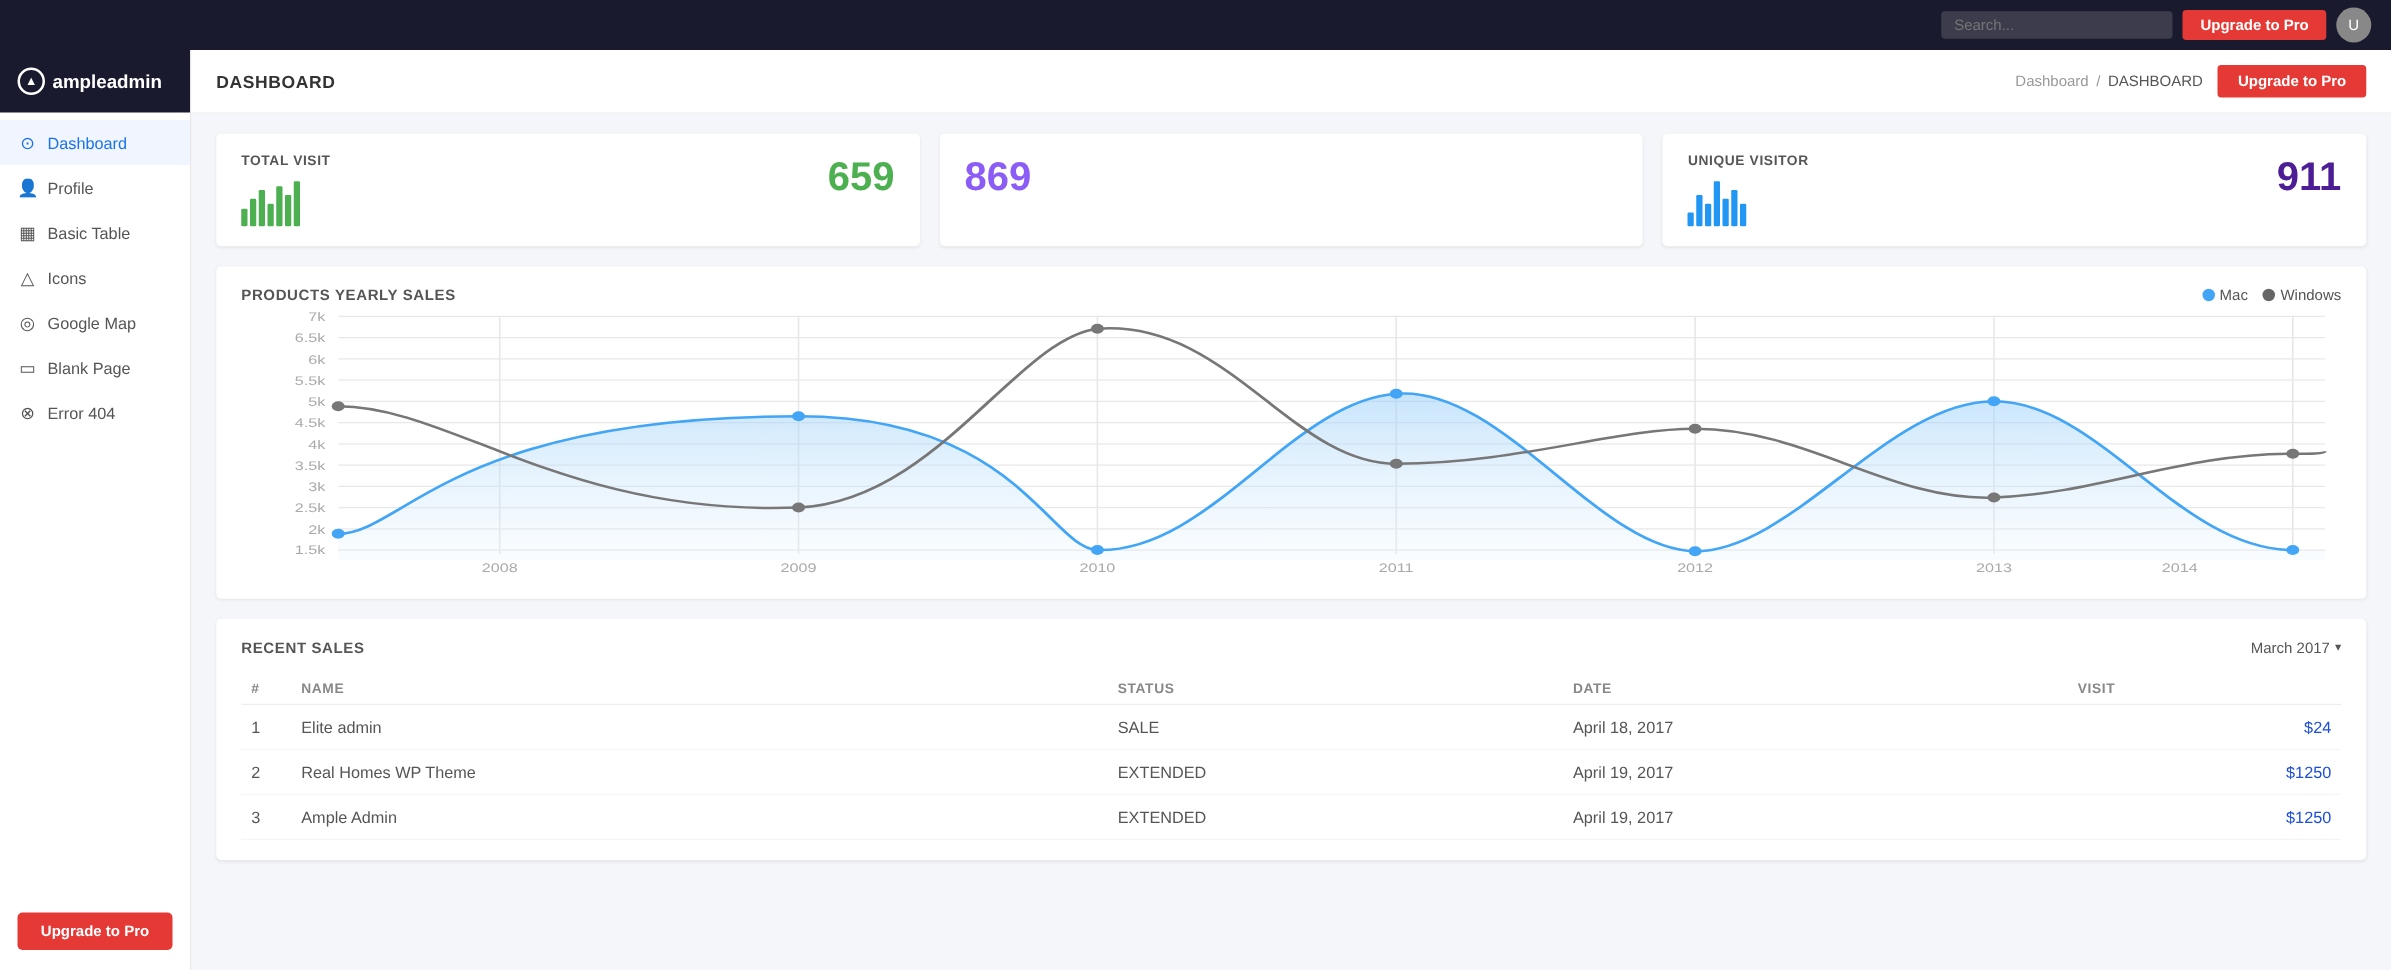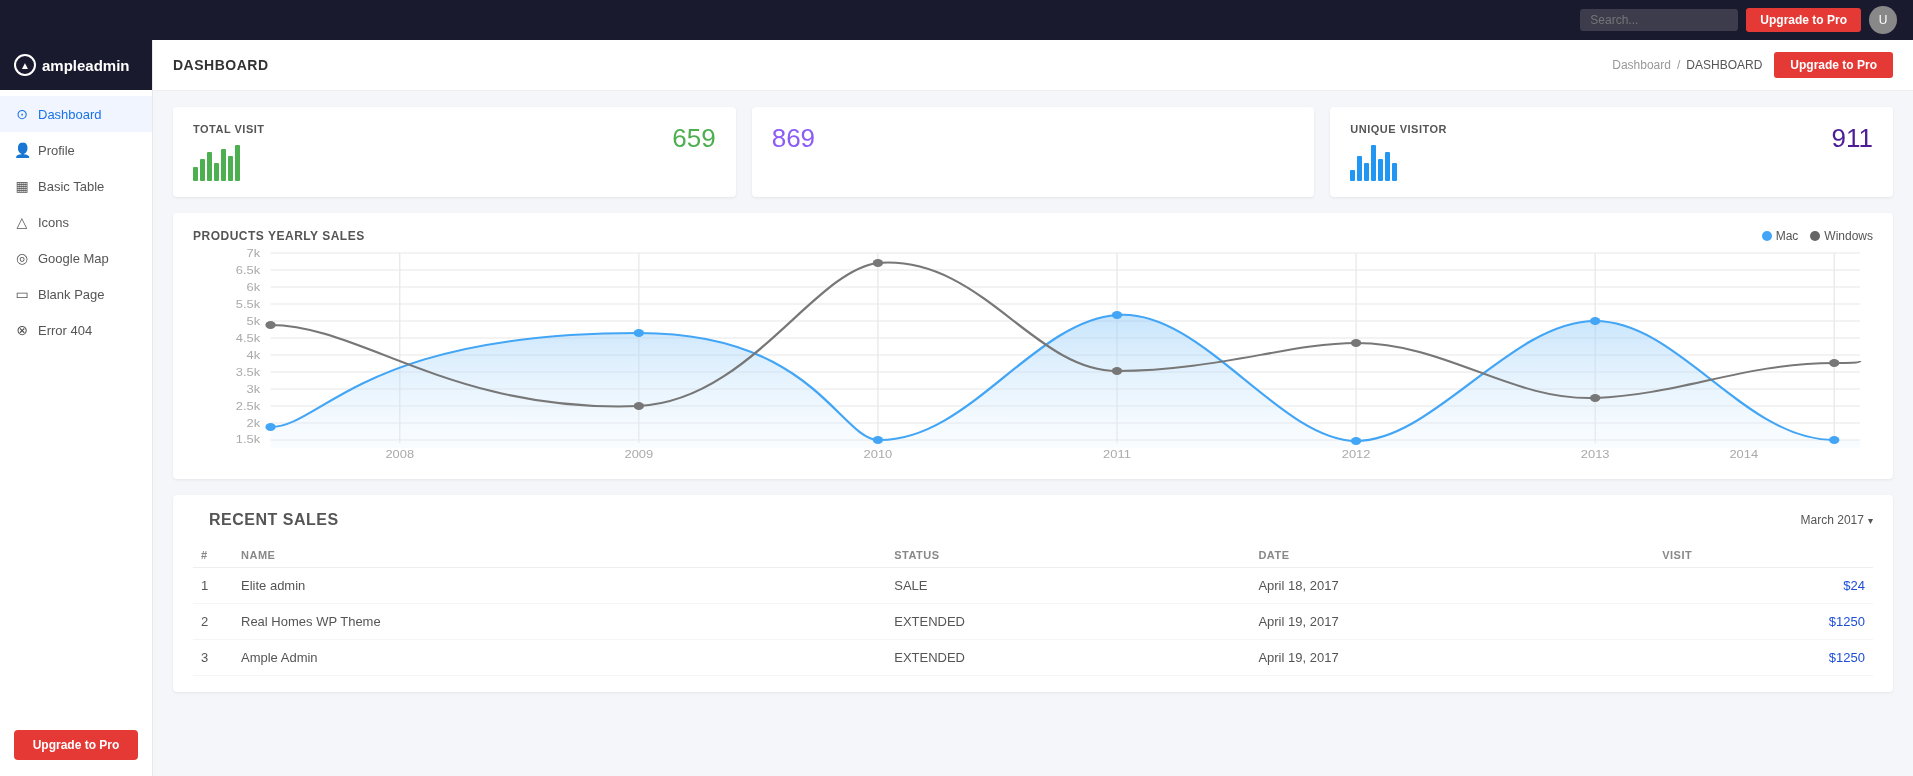--- a/index.html
+++ b/index.html
@@ -16,21 +16,21 @@
       gap: 8px;
       flex-shrink: 0;
     }
     .topbar-search {
       background: rgba(255,255,255,0.15);
       border: none;
       border-radius: 3px;
       padding: 4px 10px;
       color: #fff;
       font-size: 12px;
-      width: 158px;
+      width: 185px;
     }
     .topbar-btn {
       background: #e53935;
       color: #fff;
       border: none;
       border-radius: 3px;
       padding: 5px 14px;
       font-size: 12px;
       font-weight: 600;
       cursor: pointer;
@@ -169,22 +169,22 @@
       display: flex;
       align-items: flex-end;
       gap: 2px;
       height: 36px;
     }
     .stat-bar {
       width: 5px;
       border-radius: 1px;
     }
     .stat-value {
-      font-size: 26px;
-      font-weight: 400;
+      font-size: 32px;
+      font-weight: 700;
     }
     .stat-value.green { color: #4caf50; }
     .stat-value.purple { color: #8b5cf6; }
     .stat-value.blue { color: #4c1d95; }
 
     
     .chart-section {
       background: #fff;
       margin: 0 20px 16px;
       border-radius: 4px;
@@ -237,25 +237,24 @@
       box-shadow: 0 1px 3px rgba(0,0,0,0.07);
       padding: 16px 20px;
     }
     .sales-header {
       display: flex;
       justify-content: space-between;
       align-items: center;
       margin-bottom: 14px;
     }
     .sales-title {
-      font-size: 16px;
+      font-size: 12px;
       font-weight: 700;
       color: #555;
       letter-spacing: 0.5px;
-      margin-left: 16px;
     }
     .sales-filter {
       display: flex;
       align-items: center;
       gap: 4px;
       font-size: 12px;
       color: #555;
       cursor: pointer;
     }
     .sales-table { width: 100%; border-collapse: collapse; }

